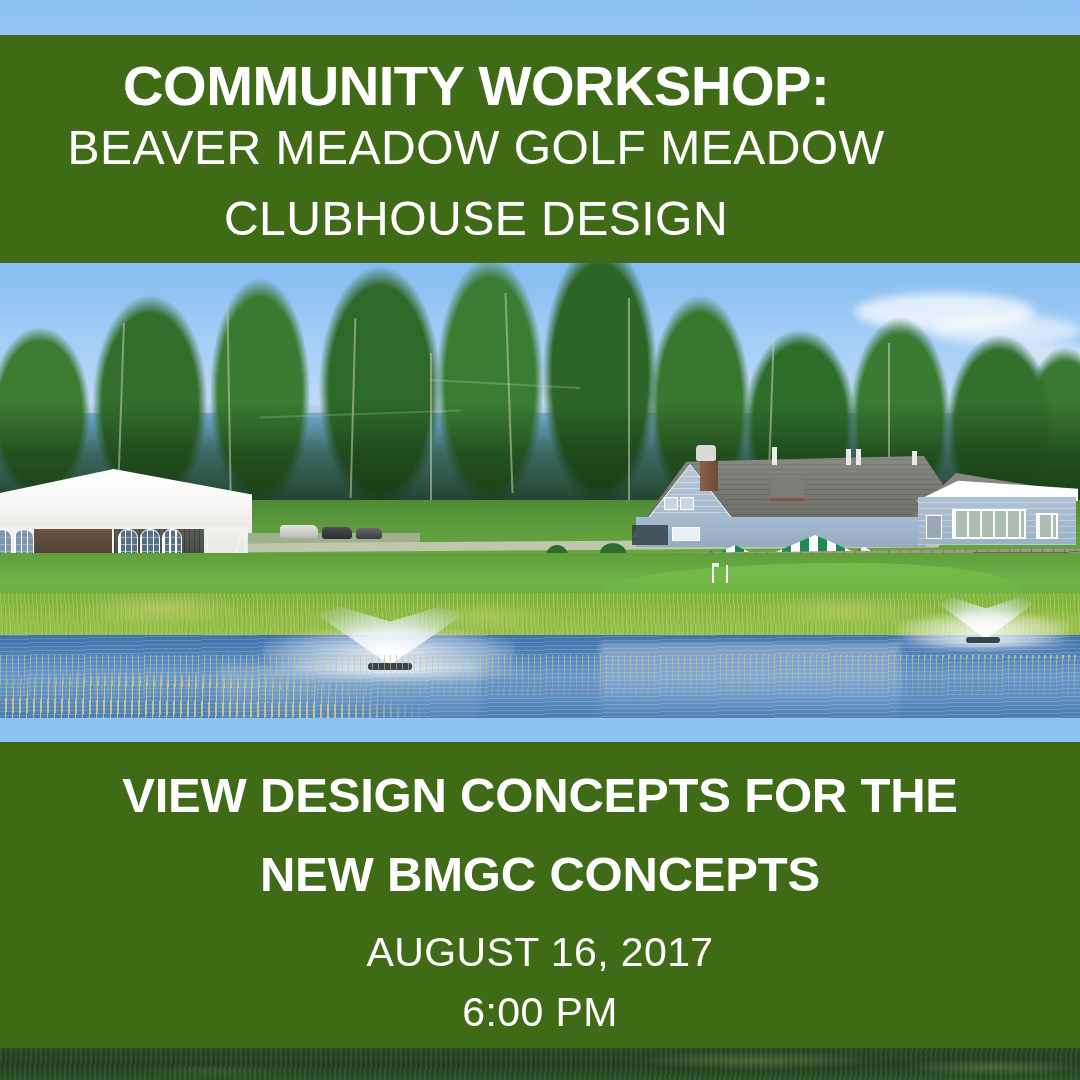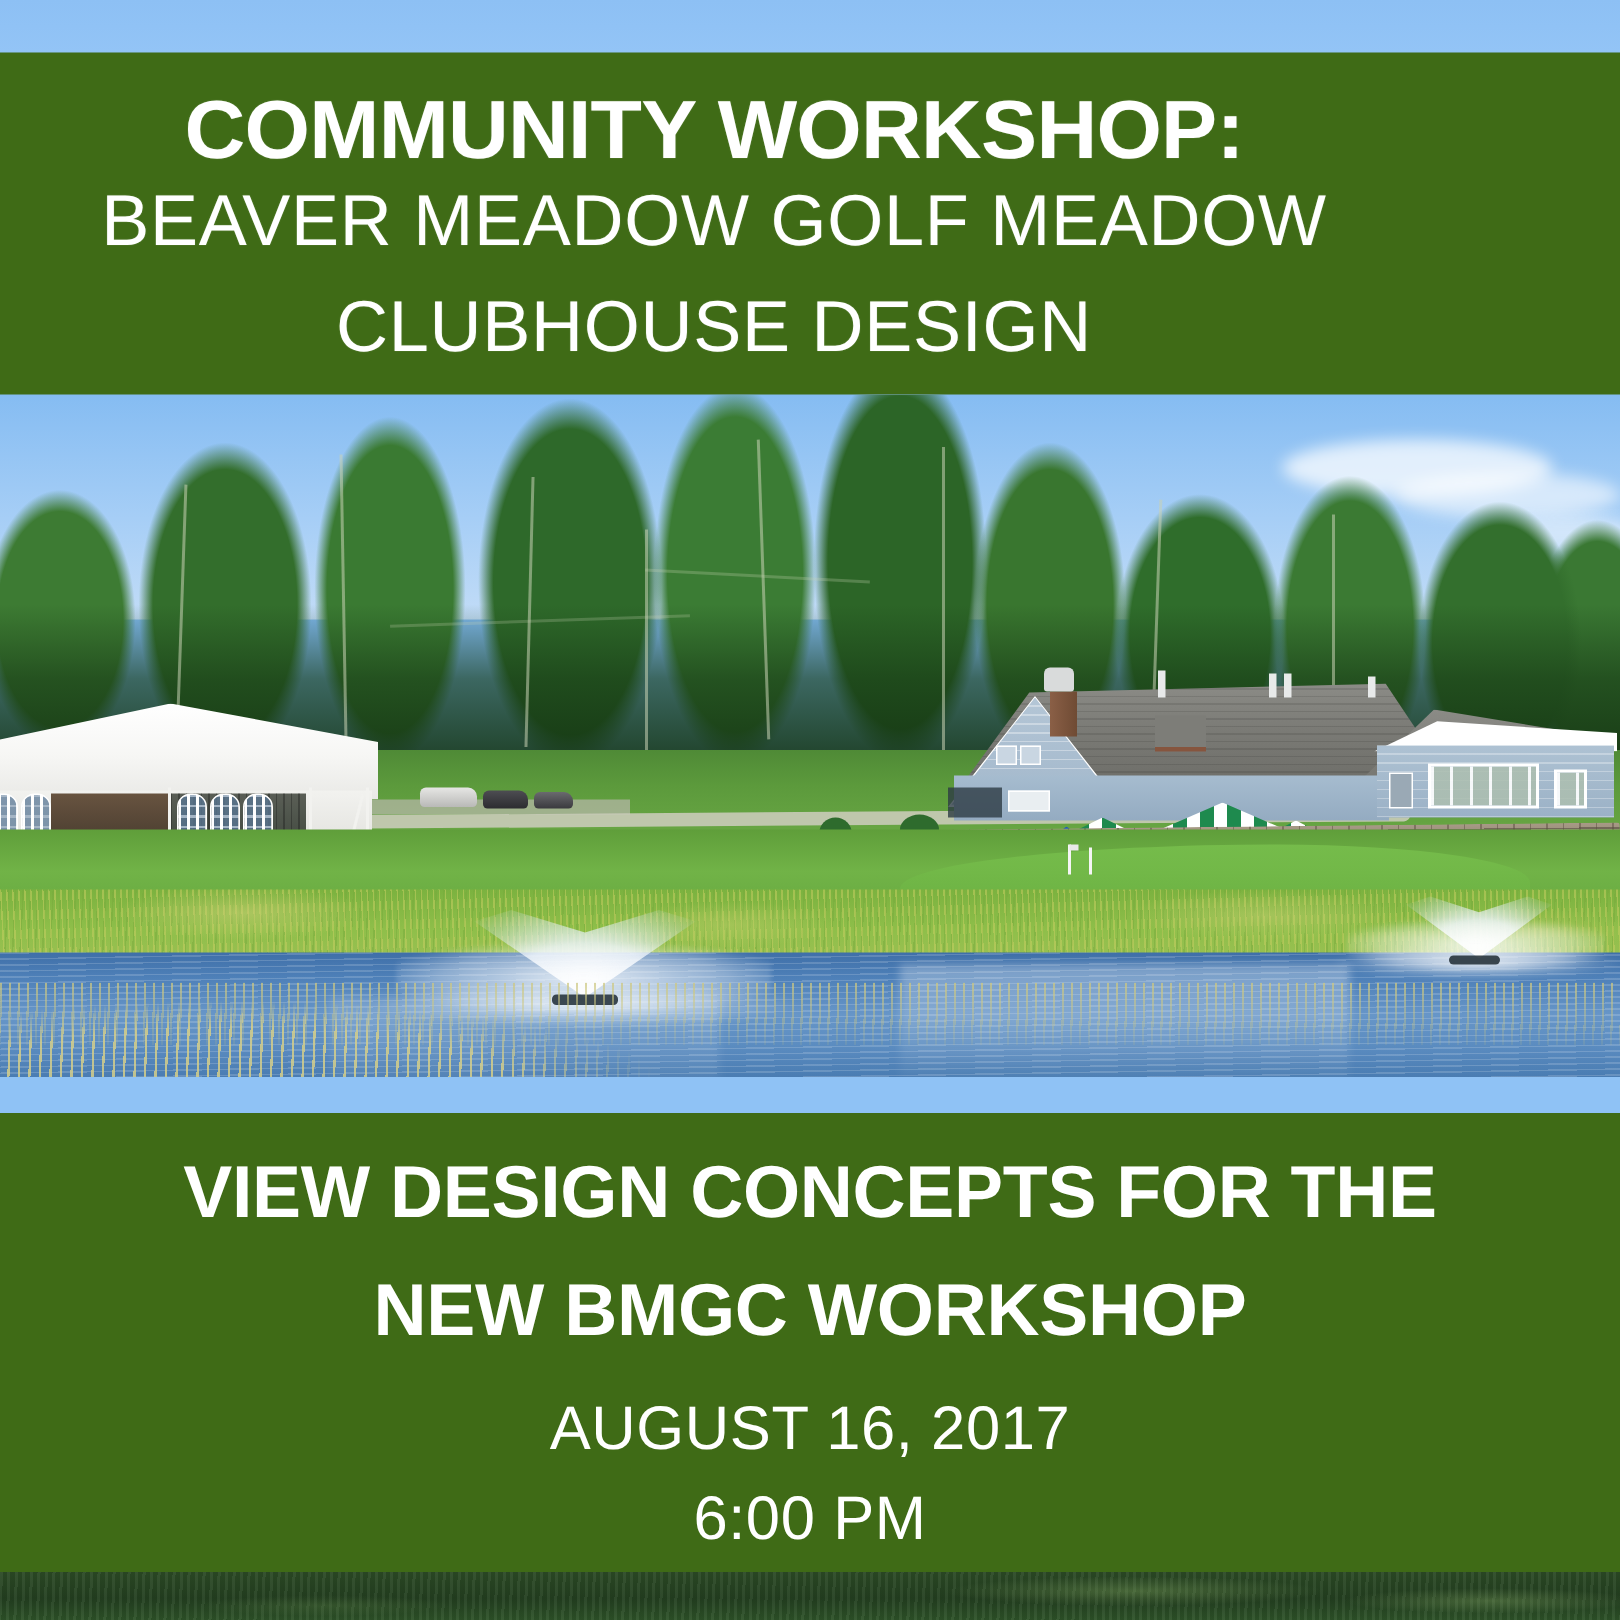--- a/index.html
+++ b/index.html
@@ -581,21 +581,21 @@
     <div class="title-wrap">
       <div class="t-line t-head">COMMUNITY WORKSHOP:</div>
       <div class="t-line t-sub">BEAVER MEADOW GOLF MEADOW</div>
       <div class="t-line t-sub2">CLUBHOUSE DESIGN</div>
     </div>
   </div>
 
   <div class="band band-bottom">
     <div class="bottom-wrap">
       <div class="b-line b-head">VIEW DESIGN CONCEPTS FOR THE</div>
-      <div class="b-line b-head2">NEW BMGC WORKSHOP</div>
+      <div class="b-line b-head2">NEW BMGC CONCEPTS</div>
       <div class="b-line b-date">AUGUST 16, 2017</div>
       <div class="b-line b-time">6:00 PM</div>
       <div class="b-line b-place">BEAVER MEADOW GOLF COURSE TENT</div>
     </div>
   </div>
 
   <div class="grass-strip"></div>
 
 </div>
 

